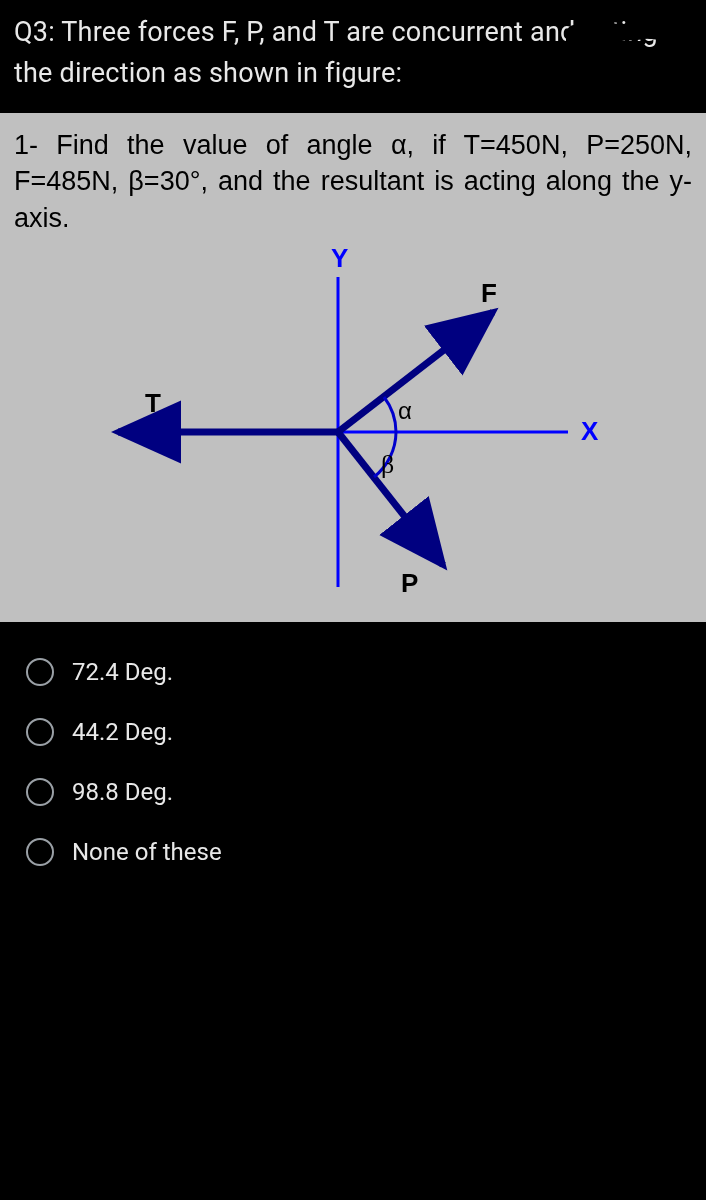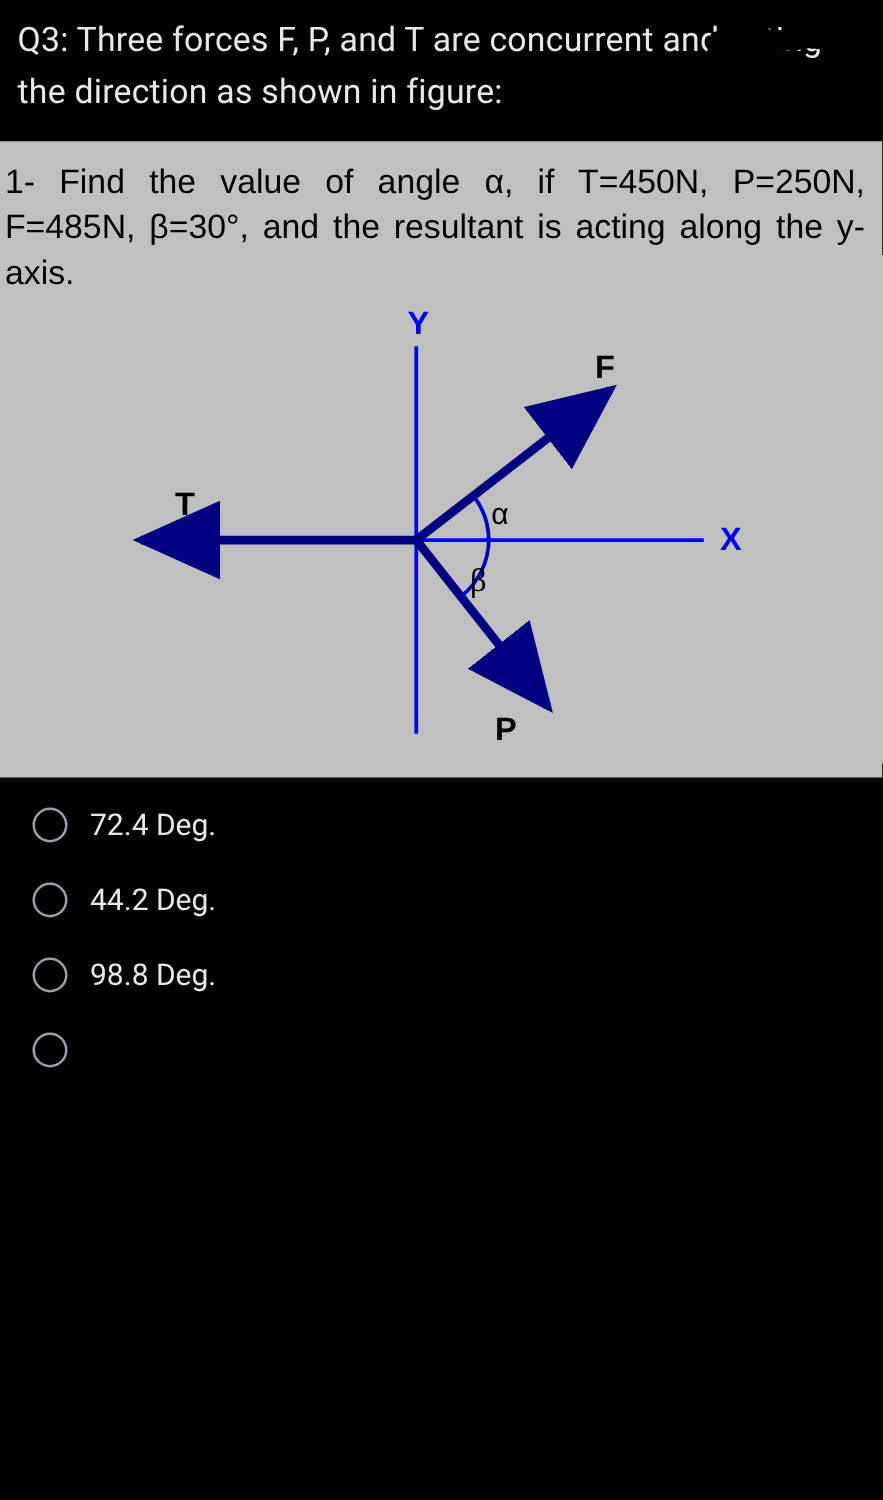--- a/index.html
+++ b/index.html
@@ -27,40 +27,40 @@
       position: absolute;
       top: 18px;
       right: 10px;
       width: 130px;
       height: 28px;
     }
     .problem-box {
       background: #c0c0c0;
       color: #000000;
       margin: 0;
-      padding: 14px 14px 10px 4px;
+      padding: 14px 14px 10px 14px;
     }
     .problem-text {
       font-family: Arial, sans-serif;
       font-size: 27px;
       line-height: 1.35;
       text-align: justify;
     }
     .figure-area {
       position: relative;
       width: 100%;
       height: 370px;
       margin-top: 6px;
     }
     .diagram-svg {
       display: block;
       margin: 0 auto;
     }
     .options {
-      padding: 8px 14px 0 14px;
+      padding: 20px 14px 0 14px;
     }
     .option-row {
       display: flex;
       align-items: center;
       gap: 18px;
       padding: 16px 12px;
       cursor: pointer;
     }
     .radio-circle {
       width: 28px;
@@ -135,14 +135,15 @@
   <label class="option-row">
     <span class="radio-circle"></span>
     <span class="option-label">44.2 Deg.</span>
   </label>
   <label class="option-row">
     <span class="radio-circle"></span>
     <span class="option-label">98.8 Deg.</span>
   </label>
   <label class="option-row">
     <span class="radio-circle"></span>
+    <span class="option-label">None of these</span>
   </label>
 </div>
 
 </body></html>

